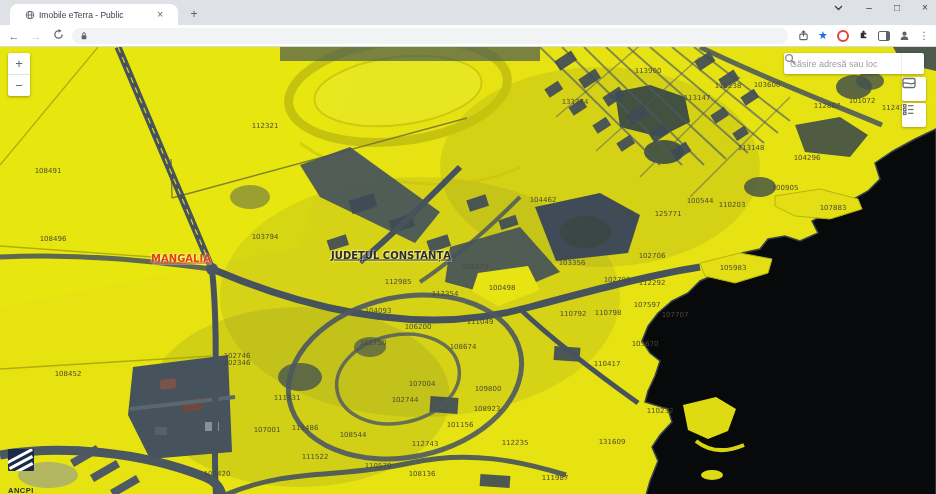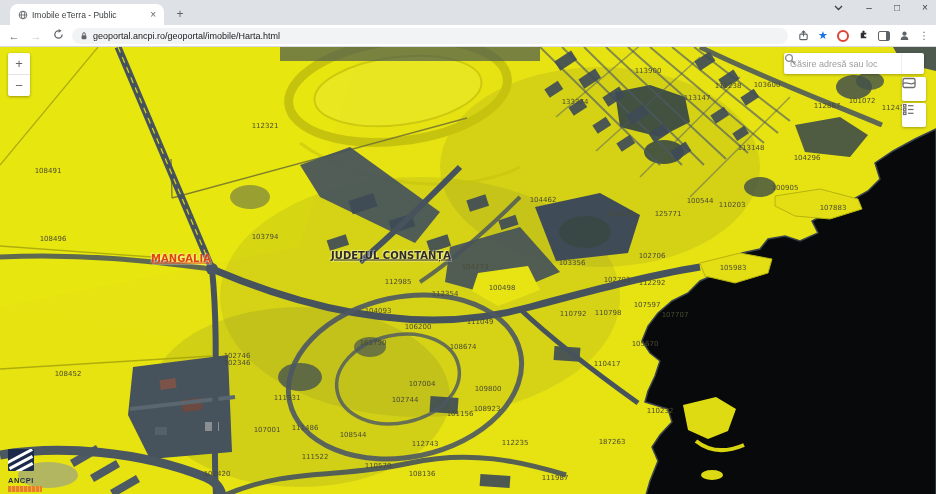--- a/index.html
+++ b/index.html
@@ -2,21 +2,21 @@
 <html><head>
 <meta charset="utf-8">
 <style>
   html,body{margin:0;padding:0;width:936px;height:494px;overflow:hidden;
     font-family:"Liberation Sans",sans-serif;background:#dee1e6;}
   .window{width:936px;height:494px;position:relative;}
 
   
   .tabstrip{height:25px;background:#dee1e6;position:relative;display:flex;align-items:flex-end;}
   .tab{width:138px;height:21px;background:#fff;border-radius:8px 8px 0 0;margin-left:10px;
-    display:flex;align-items:center;padding:0 8px;gap:4px;position:relative;}
+    display:flex;align-items:center;padding:0 15px;gap:4px;position:relative;}
   .tab-title{font-size:8.5px;color:#3c4043;white-space:nowrap;overflow:hidden;flex:1;}
   .tab-close{font-size:10px;color:#5f6368;cursor:pointer;line-height:10px;}
   .newtab{width:16px;height:16px;margin:0 0 3px 8px;font-size:12px;color:#5f6368;
     display:flex;align-items:center;justify-content:center;border-radius:50%;}
   .wincontrols{position:absolute;right:4px;top:2px;display:flex;gap:14px;align-items:center;}
   .wincontrols span{font-size:10px;color:#3c4043;width:14px;text-align:center;}
   .chev svg{display:block}
 
   
   .toolbar{height:21px;background:#ffffff;display:flex;align-items:center;padding:0 6px;
@@ -60,21 +60,21 @@
     box-shadow:0 1px 3px rgba(0,0,0,.3);display:flex;align-items:center;justify-content:center;}
   .btn-basemap{top:30px;} .btn-layers{top:56px;}
 
   
   .ancpi{position:absolute;left:8px;top:402px;width:40px;}
   .ancpi .sq{width:26px;height:22px;background:#1c2b4a;position:relative;overflow:hidden;border-radius:1px;}
   .ancpi .sq i{position:absolute;width:30px;height:3px;background:#fff;transform:rotate(-28deg);}
   .ancpi .sq i:nth-child(1){left:-4px;top:6px;}
   .ancpi .sq i:nth-child(2){left:0px;top:12px;width:26px;}
   .ancpi .sq i:nth-child(3){left:4px;top:18px;width:22px;}
-  .ancpi .nm{font-size:7.5px;font-weight:bold;color:#1c2b4a;letter-spacing:.5px;margin-top:5px;}
+  .ancpi .nm{font-size:7.5px;font-weight:bold;color:#1c2b4a;letter-spacing:.5px;margin-top:15px;}
   .ancpi .bar{width:34px;height:6px;background:#e8821e;margin-top:1px;
     background-image:repeating-linear-gradient(90deg,#e8821e 0 3px,#f2a95c 3px 4px);}
 </style>
 </head>
 <body>
 
 <div class="window">
 
   <div class="tabstrip">
     <div class="tab">
@@ -110,21 +110,20 @@
           <polygon points="6,0 9.4,2 6,4" fill="#5f6368"></polygon>
         </svg>
     </span>
     <div class="urlpill">
       <span>
         <svg width="8" height="10" viewBox="0 0 10 12">
             <rect x="2" y="5" width="6" height="5" rx="1" fill="#5f6368"></rect>
             <path d="M3.4,5 V3.4 a1.6,1.6 0 0 1 3.2,0 V5" fill="none" stroke="#5f6368" stroke-width="1.2"></path>
           </svg>
       </span>
-      <span class="urltext">geoportal.ancpi.ro/geoportal/imobile/Harta.html</span>
     </div>
     <div class="tb-icons">
       <span>
         <svg width="11" height="11" viewBox="0 0 12 12">
             <rect x="2" y="4.5" width="8" height="6" rx="1" fill="none" stroke="#5f6368" stroke-width="1.2"></rect>
             <line x1="6" y1="1" x2="6" y2="7" stroke="#5f6368" stroke-width="1.2"></line>
             <polyline points="4,3 6,1 8,3" fill="none" stroke="#5f6368" stroke-width="1.2"></polyline>
           </svg>
       </span>
       <span class="star">★</span>
@@ -317,27 +316,27 @@
         <div class="plabel" style="left: 353px; top: 344px; margin-top: 44px;">108544</div>
         <div class="plabel" style="left: 405px; top: 353px;">102744</div>
         <div class="plabel" style="left: 422px; top: 337px;">107004</div>
         <div class="plabel" style="left: 488px; top: 342px;">109800</div>
         <div class="plabel" style="left: 487px; top: 362px;">108923</div>
         <div class="plabel" style="left: 267px; top: 383px;">107001</div>
         <div class="plabel" style="left: 305px; top: 381px;">111486</div>
         <div class="plabel" style="left: 315px; top: 410px;">111522</div>
         <div class="plabel" style="left: 378px; top: 419px;">110570</div>
         <div class="plabel" style="left: 425px; top: 397px;">112743</div>
-        <div class="plabel" style="left: 460px; top: 367px;">101156</div>
+        <div class="plabel" style="left: 460px; top: 378px;">101156</div>
         <div class="plabel" style="left: 422px; top: 427px;">108136</div>
         <div class="plabel" style="left: 515px; top: 396px;">112235</div>
         <div class="plabel" style="left: 555px; top: 431px;">111987</div>
         <div class="plabel" style="left: 217px; top: 427px;">102420</div>
         <div class="plabel" style="left: 660px; top: 364px;">110232</div>
-        <div class="plabel" style="left: 612px; top: 395px;">187263</div>
+        <div class="plabel" style="left: 612px; top: 395px;">131609</div>
         <div class="clabel" style="left: 181px; top: 211px; color: rgb(226, 66, 14); font-size: 10px;">MANGALIA</div>
         <div class="clabel" style="left: 391px; top: 208px; color: rgb(46, 44, 36); font-size: 10px;">JUDEȚUL CONSTANȚA</div>
       </div>
 
     <div class="zoomctrl">
       <div>+</div>
       <div>−</div>
     </div>
 
     <div class="searchbox">

